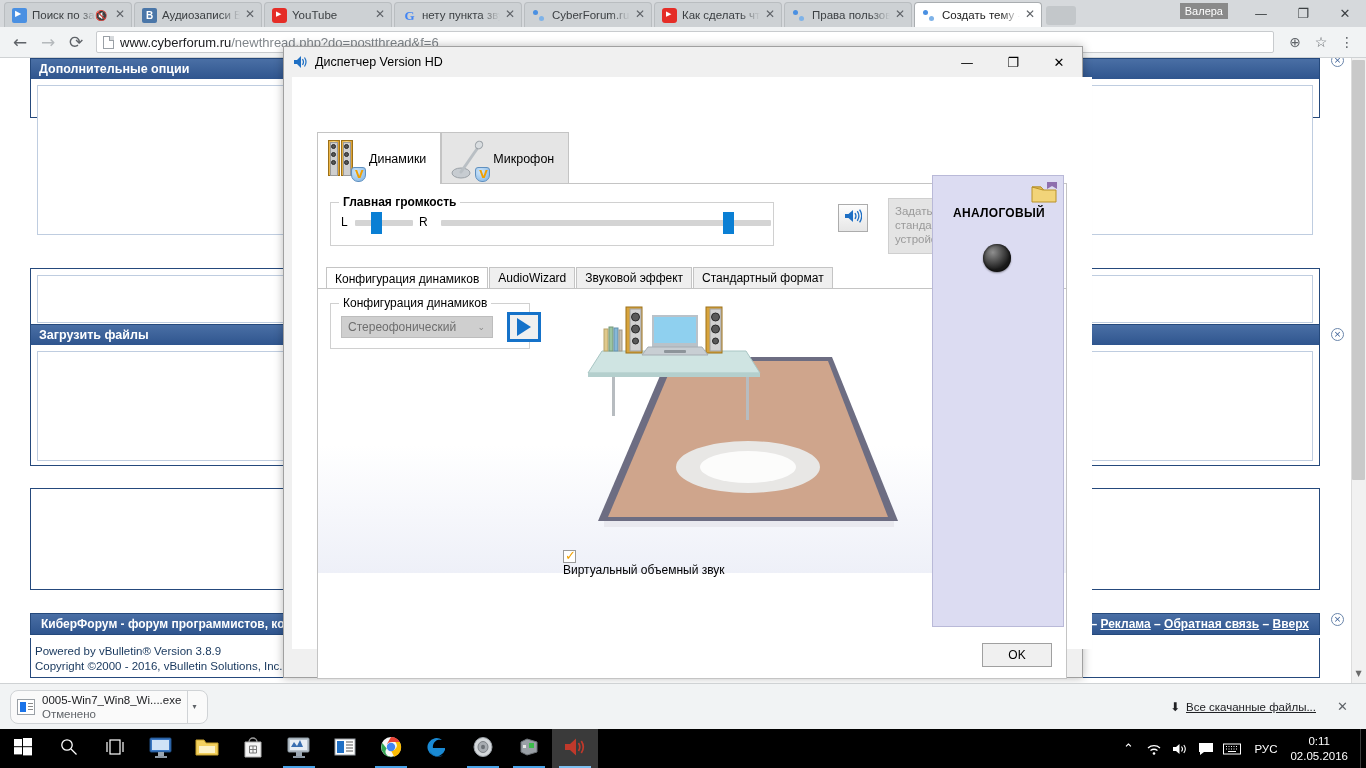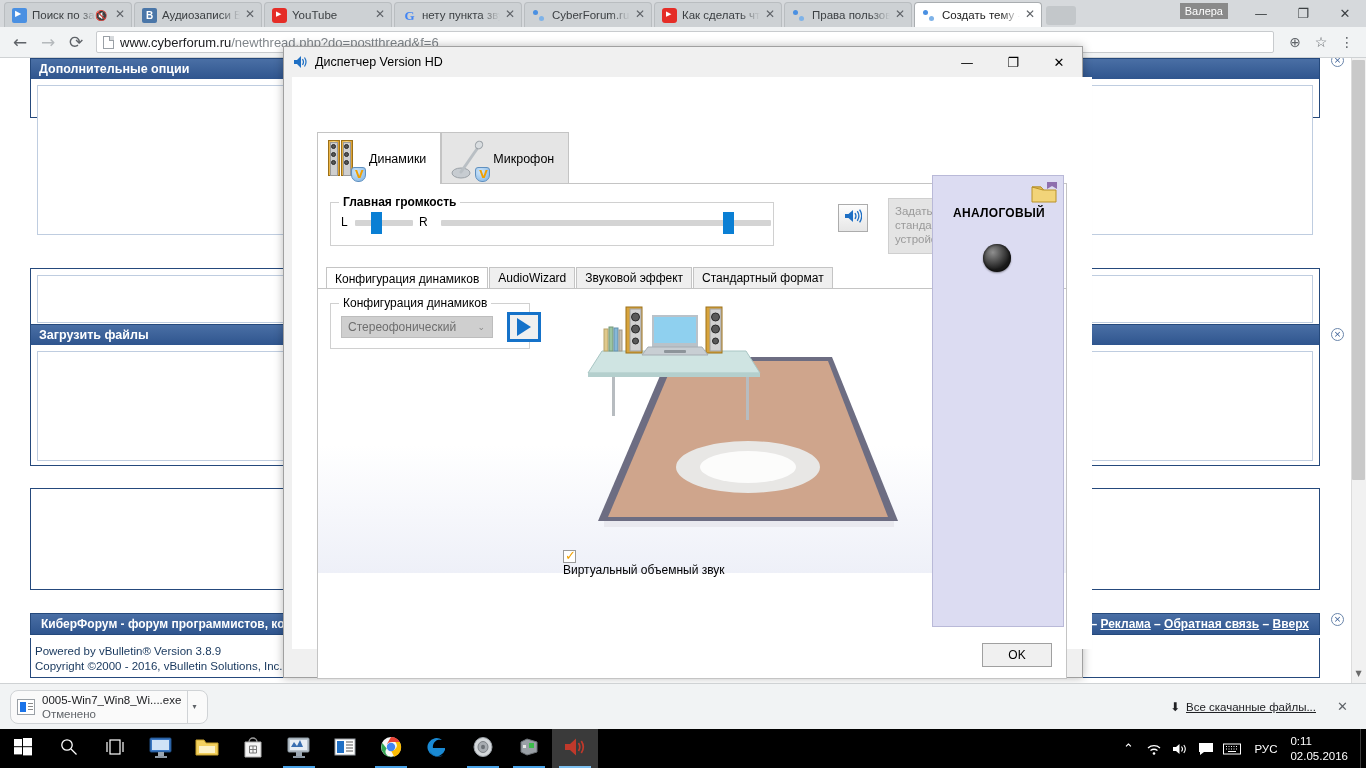--- a/index.html
+++ b/index.html
@@ -348,21 +348,21 @@
   }
   .tb-app.running:after {
     content:""; position:absolute; bottom:0; left:7px; width:32px; height:2px; background:#4aa3e8;
   }
   .tb-app.active { background:#3a3a3a; }
   .tb-app.active:after { background:#7ec0f0; }
   #tray { position:absolute; right:0; display:flex; align-items:center; height:39px; }
   .tray-i { width:26px; height:39px; display:flex; align-items:center; justify-content:center;
             color:#fff; font-size:13px; font-family:"DejaVu Sans", sans-serif;}
   #tray-lang { color:#fff; font-size:11.5px; padding:0 9px; }
-  #tray-clock { color:#fff; font-size:11.5px; text-align:left; line-height:15px; padding:0 12px 0 4px;}
+  #tray-clock { color:#fff; font-size:11.5px; text-align:center; line-height:15px; padding:0 12px 0 4px;}
 </style>
 </head>
 <body>
 
 <div id="page">
 
   <div class="fpanel" style="left:30px; top:0px; width:1290px; height:60px;">
     <div class="fpanel-head">Дополнительные опции</div>
     <div class="fpanel-inner" style="height:150px;"></div>
   </div>

